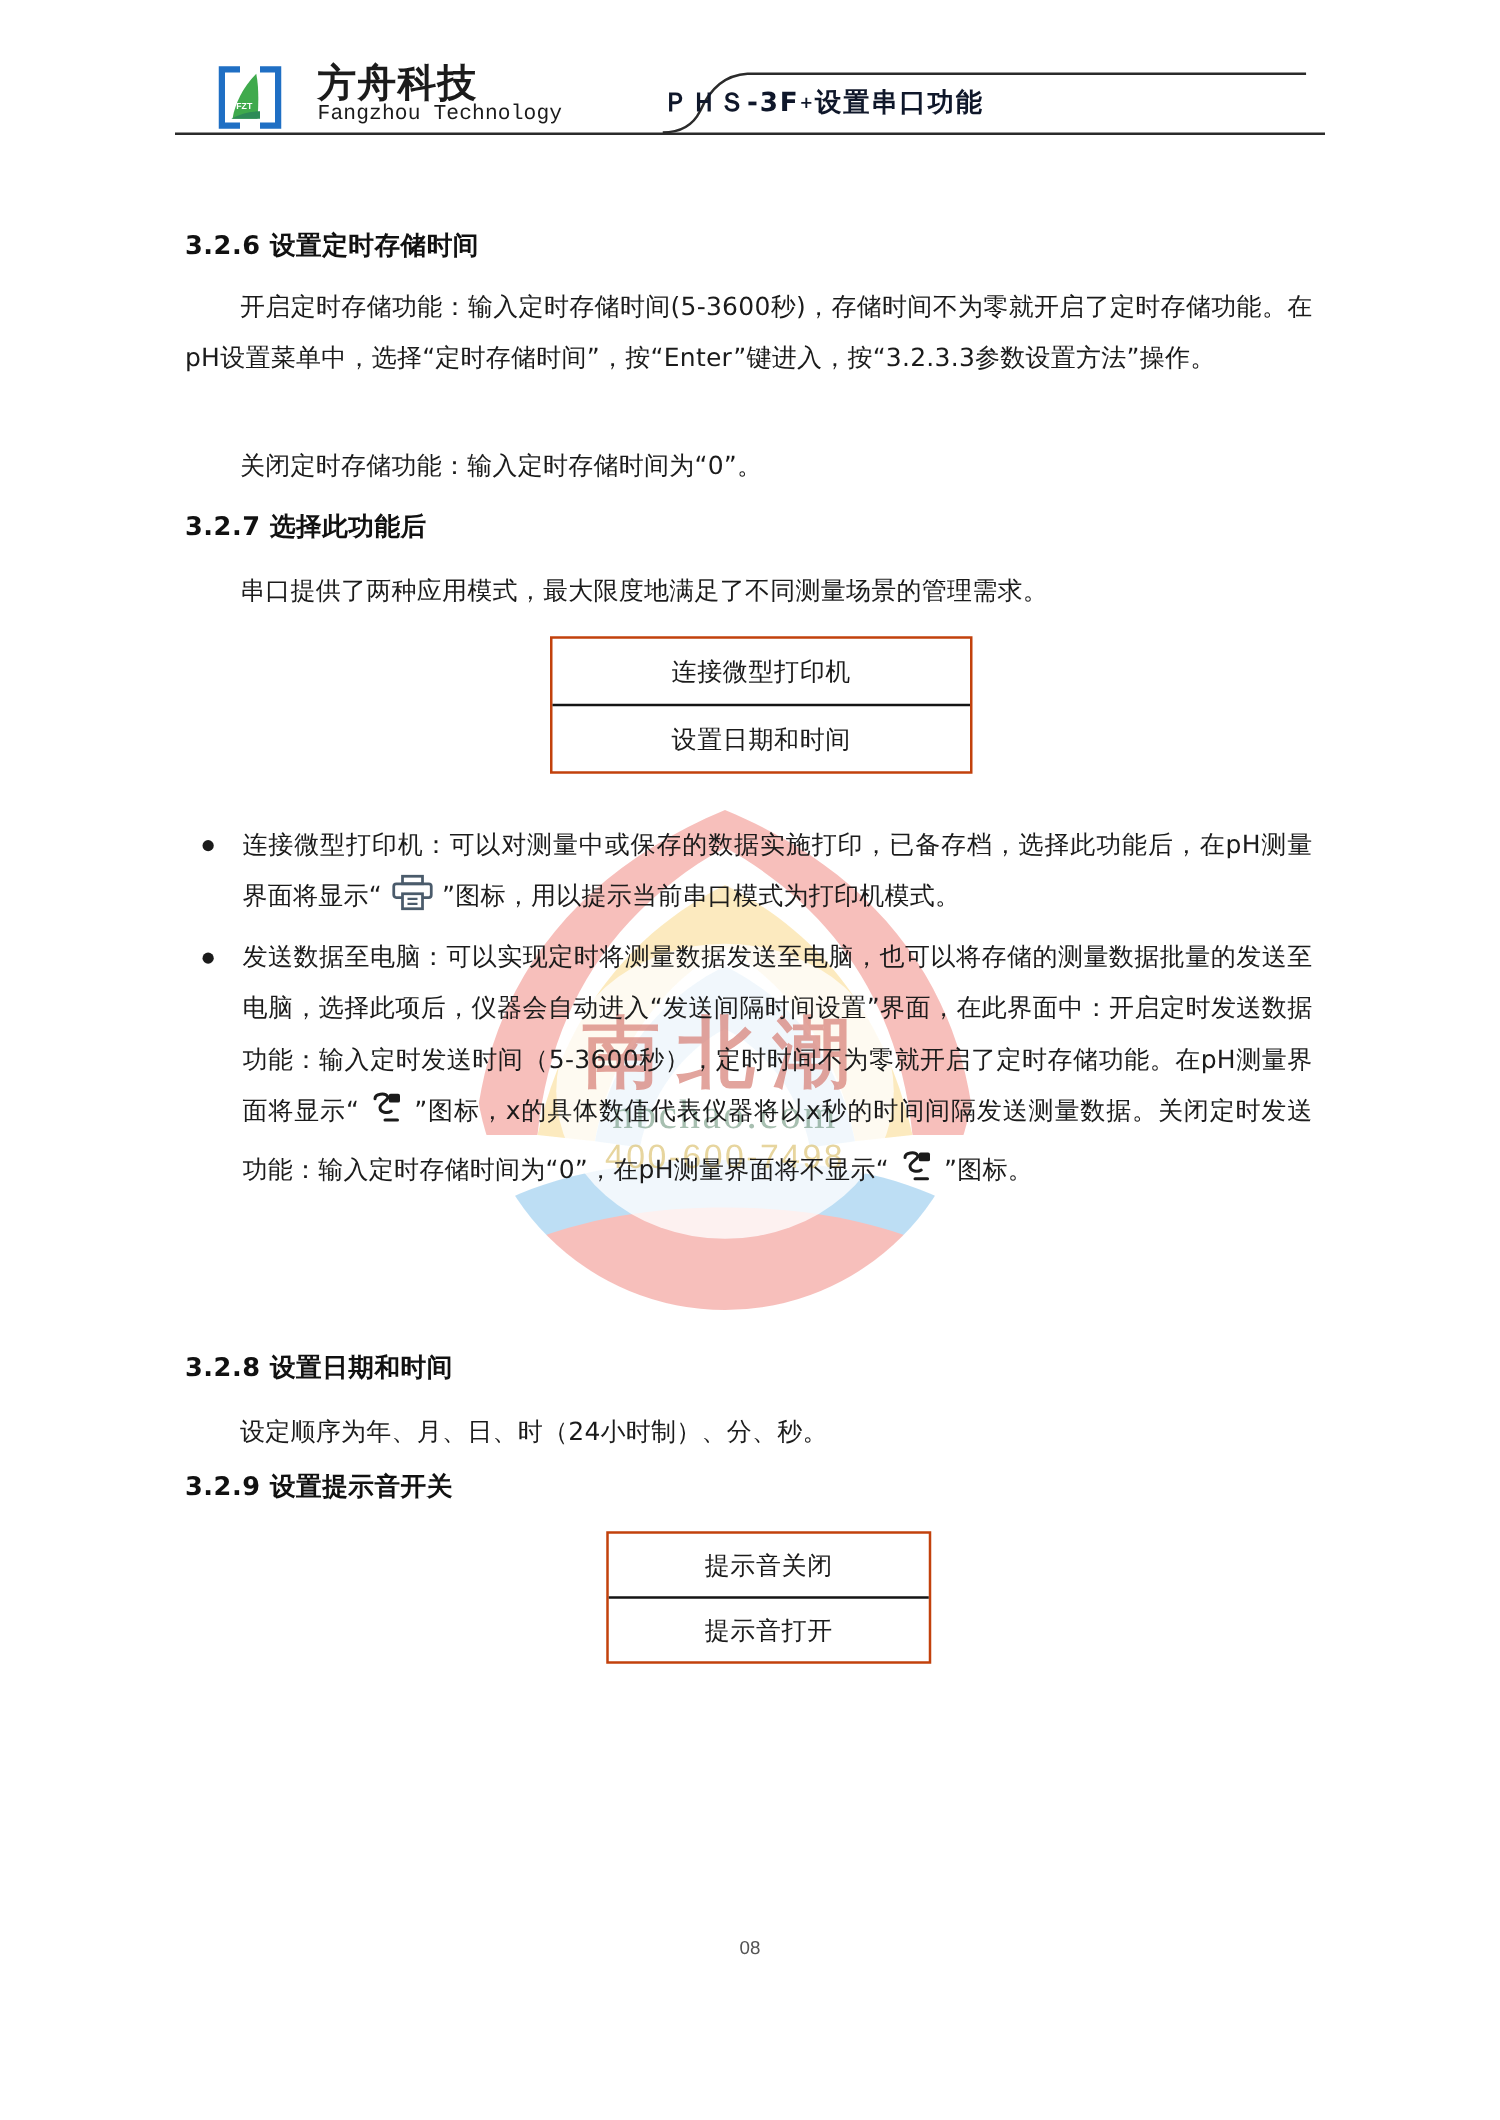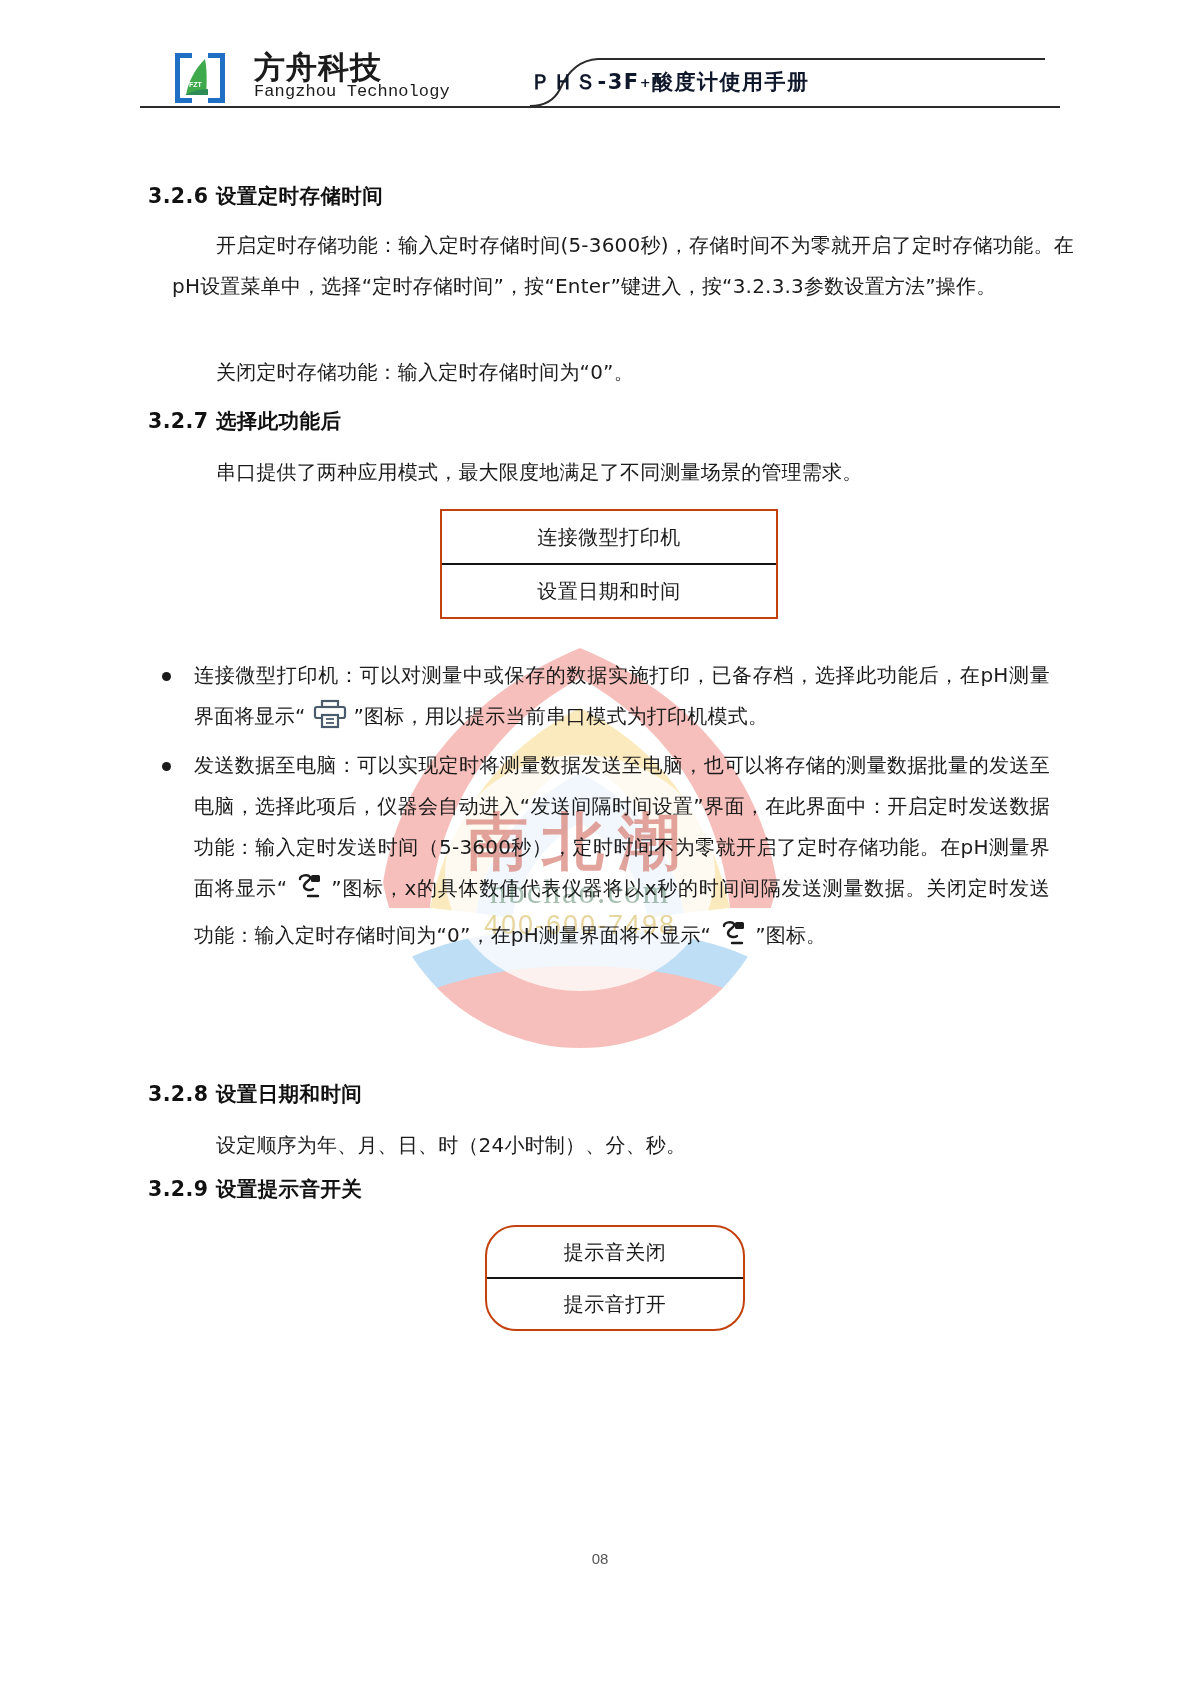--- a/index.html
+++ b/index.html
@@ -115,21 +115,21 @@
     letter-spacing: 0.4px;
   }
   .para {
     font-family: "DejaVu Sans", sans-serif;
     font-size: 20px;
     line-height: 41px;
     color: #1b1b1b;
     letter-spacing: 0.2px;
     text-align: justify;
   }
-  .indent { text-indent: 44px; margin-left: 24px; }
+  .indent { text-indent: 44px; }
 
   .sec-326  { position: absolute; left: 148px; top: 182px; }
   .p-326    { position: absolute; left: 148px; top: 225px; width: 902px; }
   .p-326b   { position: absolute; left: 148px; top: 352px; width: 902px; }
   .sec-327  { position: absolute; left: 148px; top: 407px; }
   .p-327    { position: absolute; left: 148px; top: 452px; width: 902px; }
 
   .sec-328  { position: absolute; left: 148px; top: 1080px; }
   .p-328    { position: absolute; left: 148px; top: 1125px; width: 902px; }
   .sec-329  { position: absolute; left: 148px; top: 1175px; }
@@ -156,21 +156,20 @@
   #serial-mode-table {
     left: 440px;
     top: 509px;
     width: 334px;
   }
   #serial-mode-table .cell { height: 52px; }
   #beep-mode-table {
     left: 485px;
     top: 1225px;
     width: 256px;
-    border-radius: 31px;
   }
   #beep-mode-table .cell { height: 50px; }
 
   
   .bullets {
     position: absolute;
     left: 148px;
     top: 655px;
     width: 902px;
   }
@@ -314,21 +313,21 @@
       </div>
     </div>
 
     <div class="header-tab">
       <svg width="515" height="50" viewBox="0 0 515 50" style="position:absolute;left:0;top:0;">
         <path d="M0 49 C14 49 24 44 30 32 C37 16 48 3 68 2 L515 2" fill="none" stroke="#2b2b2b" stroke-width="2"></path>
       </svg>
       <div class="header-title">
         <span>ＰＨＳ-3F</span>
           <sup>+</sup>
-          <span>酸度计使用手册</span>
+          <span>设置串口功能</span>
       </div>
     </div>
 
     <div class="header-rule"></div>
   </div>
 
   <div class="content">
 
     <div class="h3 sec-326">3.2.6 设置定时存储时间</div>
     <div class="para indent p-326">开启定时存储功能：输入定时存储时间(5-3600秒)，存储时间不为零就开启了定时存储功能。在pH设置菜单中，选择“定时存储时间”，按“Enter”键进入，按“3.2.3.3参数设置方法”操作。</div>

